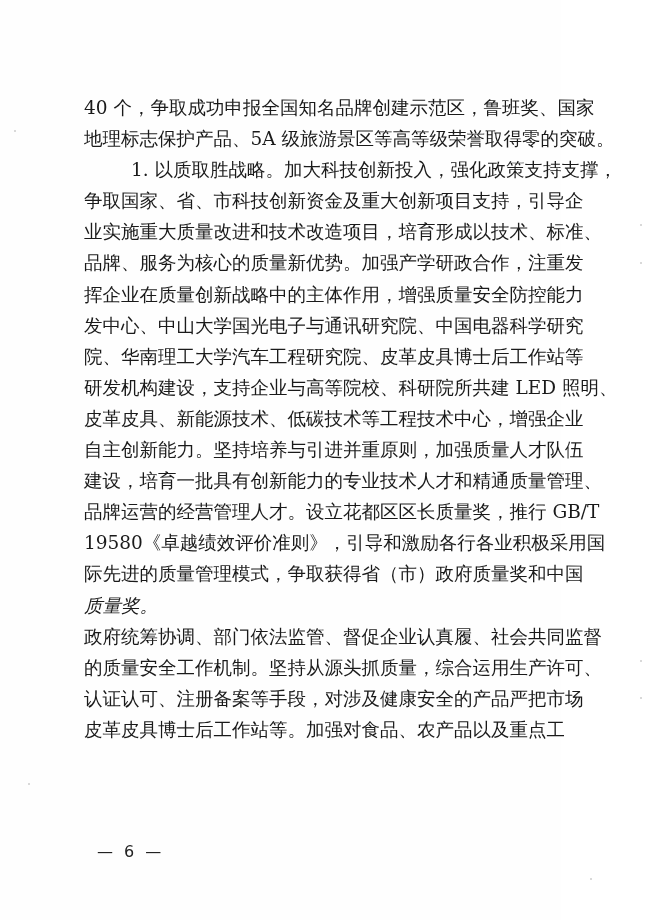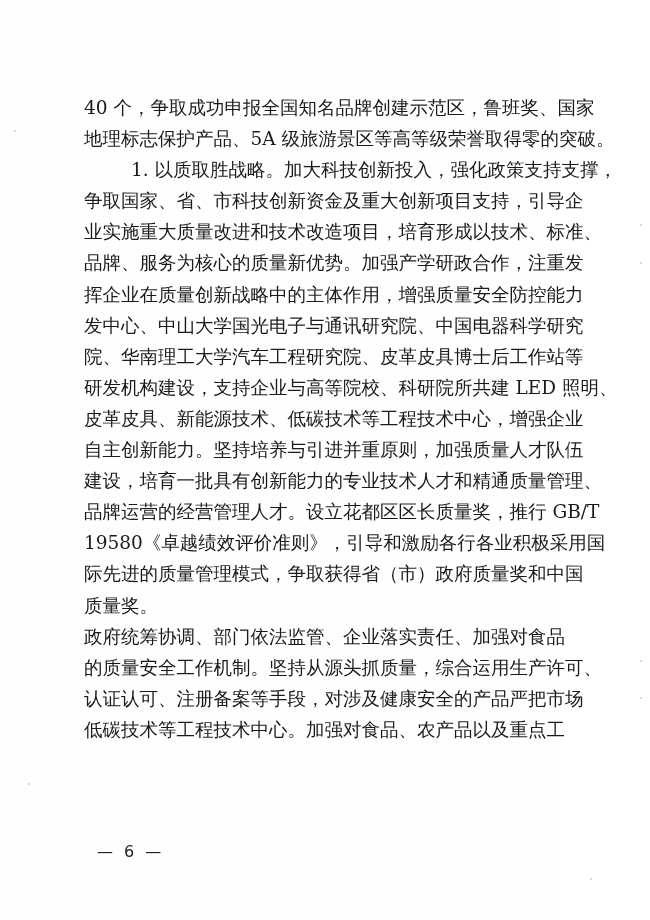--- a/index.html
+++ b/index.html
@@ -3,21 +3,21 @@
 <meta charset="utf-8">
 <style>
   html, body { margin:0; padding:0; background:#fff; }
   body { width:650px; height:920px; position:relative; overflow:hidden;
          font-family: "DejaVu Serif", "Liberation Serif", serif; color:#1a1a1a; }
   .page { position:absolute; left:0; top:0; width:561px; height:920px; background:#fefefe; }
   .body-text { position:absolute; left:84px; top:92px; width:472px; }
   .line { height:31.1px; line-height:31.1px; font-size:18.5px; white-space:nowrap;
           text-align:justify; text-align-last:justify; letter-spacing:0; }
   .line.indent { padding-left:47px; }
-  .line.last { text-align-last:left; }
+  .line.last { text-align-last:left;font-style:italic; }
   .page-number { position:absolute; left:97px; top:842px; font-size:16px;
                  font-family:"DejaVu Sans", sans-serif; color:#222; word-spacing:6px; }
   .speck { position:absolute; width:2px; height:2px; background:#ccc; border-radius:1px; }
 </style>
 </head>
 <body>
 
 <div class="page">
   <div class="body-text" id="body-text">
       <div class="line">40 个，争取成功申报全国知名品牌创建示范区，鲁班奖、国家</div>
@@ -30,24 +30,24 @@
       <div class="line">发中心、中山大学国光电子与通讯研究院、中国电器科学研究</div>
       <div class="line">院、华南理工大学汽车工程研究院、皮革皮具博士后工作站等</div>
       <div class="line">研发机构建设，支持企业与高等院校、科研院所共建 LED 照明、</div>
       <div class="line">皮革皮具、新能源技术、低碳技术等工程技术中心，增强企业</div>
       <div class="line">自主创新能力。坚持培养与引进并重原则，加强质量人才队伍</div>
       <div class="line">建设，培育一批具有创新能力的专业技术人才和精通质量管理、</div>
       <div class="line">品牌运营的经营管理人才。设立花都区区长质量奖，推行 GB/T</div>
       <div class="line">19580《卓越绩效评价准则》，引导和激励各行各业积极采用国</div>
       <div class="line">际先进的质量管理模式，争取获得省（市）政府质量奖和中国</div>
       <div class="line last">质量奖。</div>
-      <div class="line">政府统筹协调、部门依法监管、企业落实责任、加强对食品</div>
+      <div class="line">政府统筹协调、部门依法监管、督促企业认真履、社会共同监督</div>
       <div class="line">的质量安全工作机制。坚持从源头抓质量，综合运用生产许可、</div>
       <div class="line">认证认可、注册备案等手段，对涉及健康安全的产品严把市场</div>
-      <div class="line">低碳技术等工程技术中心。加强对食品、农产品以及重点工</div>
+      <div class="line">皮革皮具博士后工作站等。加强对食品、农产品以及重点工</div>
     </div>
   <div class="page-number">— 6 —</div>
   <div class="speck" style="left:14px;top:130px"></div>
   <div class="speck" style="left:640px;top:224px"></div>
   <div class="speck" style="left:640px;top:262px"></div>
   <div class="speck" style="left:640px;top:660px"></div>
   <div class="speck" style="left:640px;top:697px"></div>
   <div class="speck" style="left:28px;top:783px"></div>
   <div class="speck" style="left:590px;top:878px"></div>
 </div>

